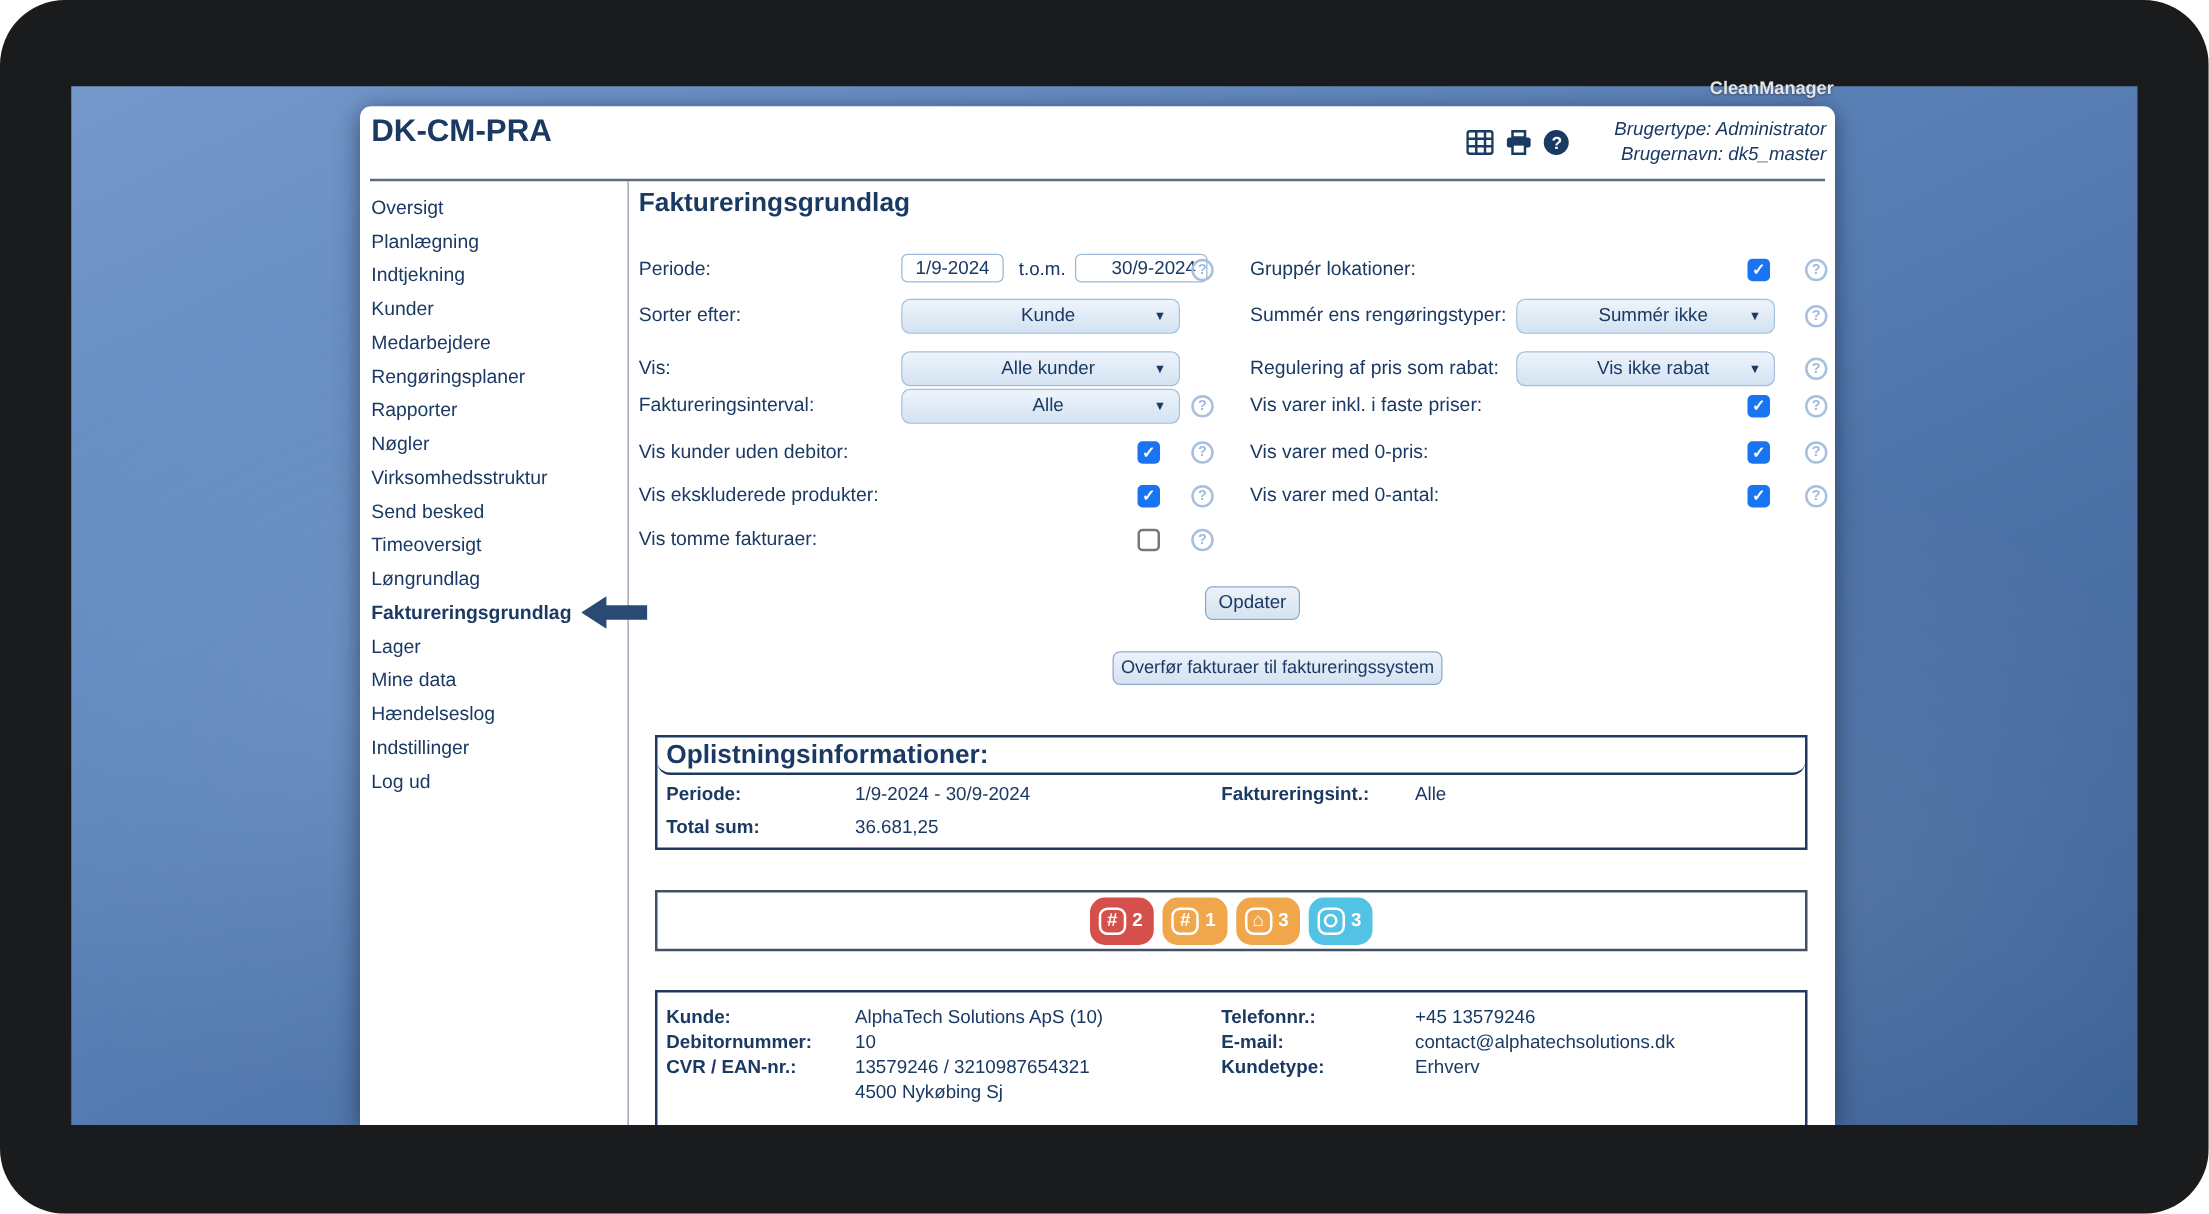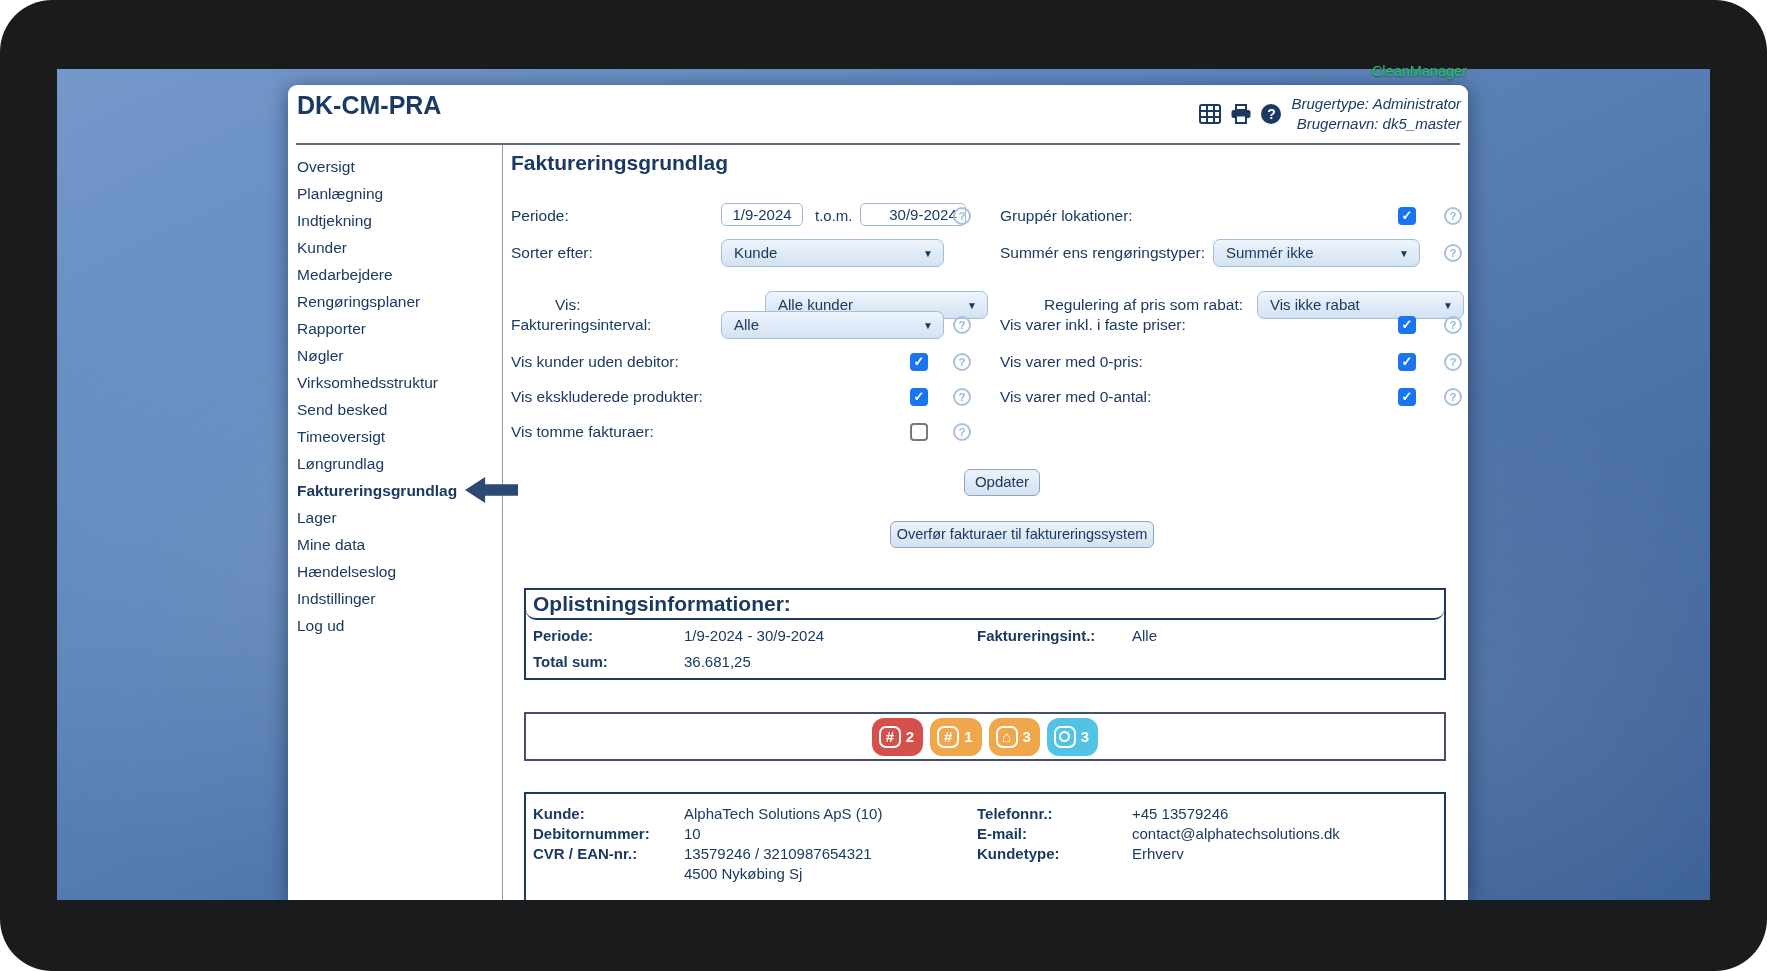--- a/index.html
+++ b/index.html
@@ -4,34 +4,34 @@
 <style>
   html,body{margin:0;padding:0;}
   body{width:1767px;height:971px;background:#ffffff;font-family:"Liberation Sans",sans-serif;position:relative;overflow:hidden;}
   .frame{position:absolute;inset:0;background:#1a1b1d;border-radius:52px;}
   .desktop{position:absolute;left:57px;top:69px;width:1653px;height:831px;overflow:hidden;
     background:linear-gradient(155deg,#7598cb 0%,#6189bf 30%,#4f74a9 62%,#3d6296 100%);}
   .sheen1{position:absolute;left:-220px;top:120px;width:980px;height:720px;
     background:radial-gradient(ellipse at center,rgba(255,255,255,.09),rgba(255,255,255,0) 62%);transform:rotate(-18deg);}
   .sheen2{position:absolute;right:-140px;top:260px;width:760px;height:740px;
     background:radial-gradient(ellipse at center,rgba(255,255,255,.07),rgba(255,255,255,0) 60%);transform:rotate(22deg);}
-  .brand{position:absolute;top:63px;right:300px;color:#22c55e;font-weight:normal;font-size:14.5px;
+  .brand{position:absolute;top:63px;right:300px;color:#e5e5e5;font-weight:bold;font-size:14.5px;
     text-shadow:0 1px 2px rgba(0,0,0,.45);z-index:6;}
 
   .window{position:absolute;left:231px;top:16px;width:1180px;height:815px;background:#ffffff;
     border-radius:9px 9px 0 0;box-shadow:0 3px 20px rgba(5,15,35,.5);overflow:hidden;}
 
   
   .win-title{position:absolute;left:9px;top:6px;font-size:25px;font-weight:bold;color:#1b3a63;}
   .hdr-right{position:absolute;right:7px;top:9px;display:flex;align-items:center;gap:10px;}
   .hdr-icons{display:flex;align-items:center;gap:9px;}
   .hicon{width:22px;height:20px;display:block;cursor:pointer;}
   .help-round{width:20px;height:20px;border-radius:50%;background:#1b3a63;color:#fff;font-weight:bold;
     font-size:14px;text-align:center;line-height:20px;cursor:pointer;}
-  .user-info{text-align:right;font-style:italic;font-size:15px;color:#1b3a63;line-height:20px;white-space:nowrap;}
+  .user-info{text-align:right;font-style:italic;font-size:15px;color:#1b3a63;line-height:20px;white-space:nowrap;margin-left:26px;}
   .hdr-divider{position:absolute;left:8px;right:8px;top:58px;height:1.5px;background:#5d6a80;}
 
   
   .sidebar{position:absolute;left:0;top:60px;bottom:0;width:215px;border-right:1.5px solid #8d97aa;
     padding-top:8px;box-sizing:border-box;}
   .side-item{height:27px;line-height:27px;padding-left:9px;font-size:15.5px;color:#1b3a63;cursor:pointer;white-space:nowrap;}
   .side-item.active{font-weight:bold;}
   .nav-arrow{position:absolute;left:177px;top:392px;width:53px;height:26px;background:#2b4a73;z-index:4;
     clip-path:polygon(0 50%,38% 0,38% 28%,100% 28%,100% 72%,38% 72%,38% 100%);}
 
@@ -42,21 +42,21 @@
   .frow{position:absolute;left:0;width:100%;height:30px;}
   .flabel{position:absolute;left:8px;line-height:30px;font-size:15.5px;color:#1b3a63;white-space:nowrap;}
   .flabel.rcol{left:497px;}
   .text-input{position:absolute;top:2px;height:21px;border:1.5px solid #9db9d6;border-radius:5px;background:#fff;
     color:#1b3a63;font-size:15px;text-align:center;font-family:"Liberation Sans",sans-serif;padding:0;}
   .input-from{left:218px;width:80px;}
   .tom{position:absolute;left:312px;line-height:30px;font-size:15px;color:#1b3a63;}
   .input-to{left:357px;width:84px;padding-left:20px;}
   .select{position:absolute;top:1px;height:26px;border:1.5px solid #a3bedb;border-radius:7px;
     background:linear-gradient(#eef4fb,#d3e2f2);color:#1b3a63;font-size:15px;line-height:26px;
-    padding-left:12px;box-sizing:content-box;cursor:pointer;}
+    padding-left:12px;box-sizing:content-box;cursor:pointer;text-align:center;}
   .select::after{content:"▼";position:absolute;right:10px;top:0;font-size:10px;line-height:27px;color:#1b3a63;}
   .select.c1{left:218px;width:209px;}
   .select.c2{left:710px;width:193px;}
   .checkbox{position:absolute;top:6px;width:18px;height:18px;border-radius:4px;cursor:pointer;box-sizing:border-box;
     background:#fff;border:2px solid #787878;}
   .checkbox.checked{background:#1874f0;border:none;}
   .checkbox.checked::after{content:"✓";display:block;color:#fff;font-size:13px;font-weight:bold;text-align:center;line-height:18px;}
   .checkbox.p1{left:407px;}
   .checkbox.p2{left:895px;}
   .help{position:absolute;top:6px;width:14px;height:14px;border:2px solid #a6c0de;border-radius:50%;
@@ -162,21 +162,21 @@
         </div>
 
         <div class="frow" style="top:95px;">
           <span class="flabel">Sorter efter:</span>
           <div class="select c1">Kunde</div>
           <span class="flabel rcol">Summér ens rengøringstyper:</span>
           <div class="select c2">Summér ikke</div>
           <span class="help h2">?</span>
         </div>
 
-        <div class="frow" style="top:147px;margin-left:44px;">
+        <div class="frow" style="top:137px;">
           <span class="flabel">Vis:</span>
           <div class="select c1">Alle kunder</div>
           <span class="flabel rcol">Regulering af pris som rabat:</span>
           <div class="select c2">Vis ikke rabat</div>
           <span class="help h2">?</span>
         </div>
 
         <div class="frow" style="top:167px;">
           <span class="flabel">Faktureringsinterval:</span>
           <div class="select c1">Alle</div>

